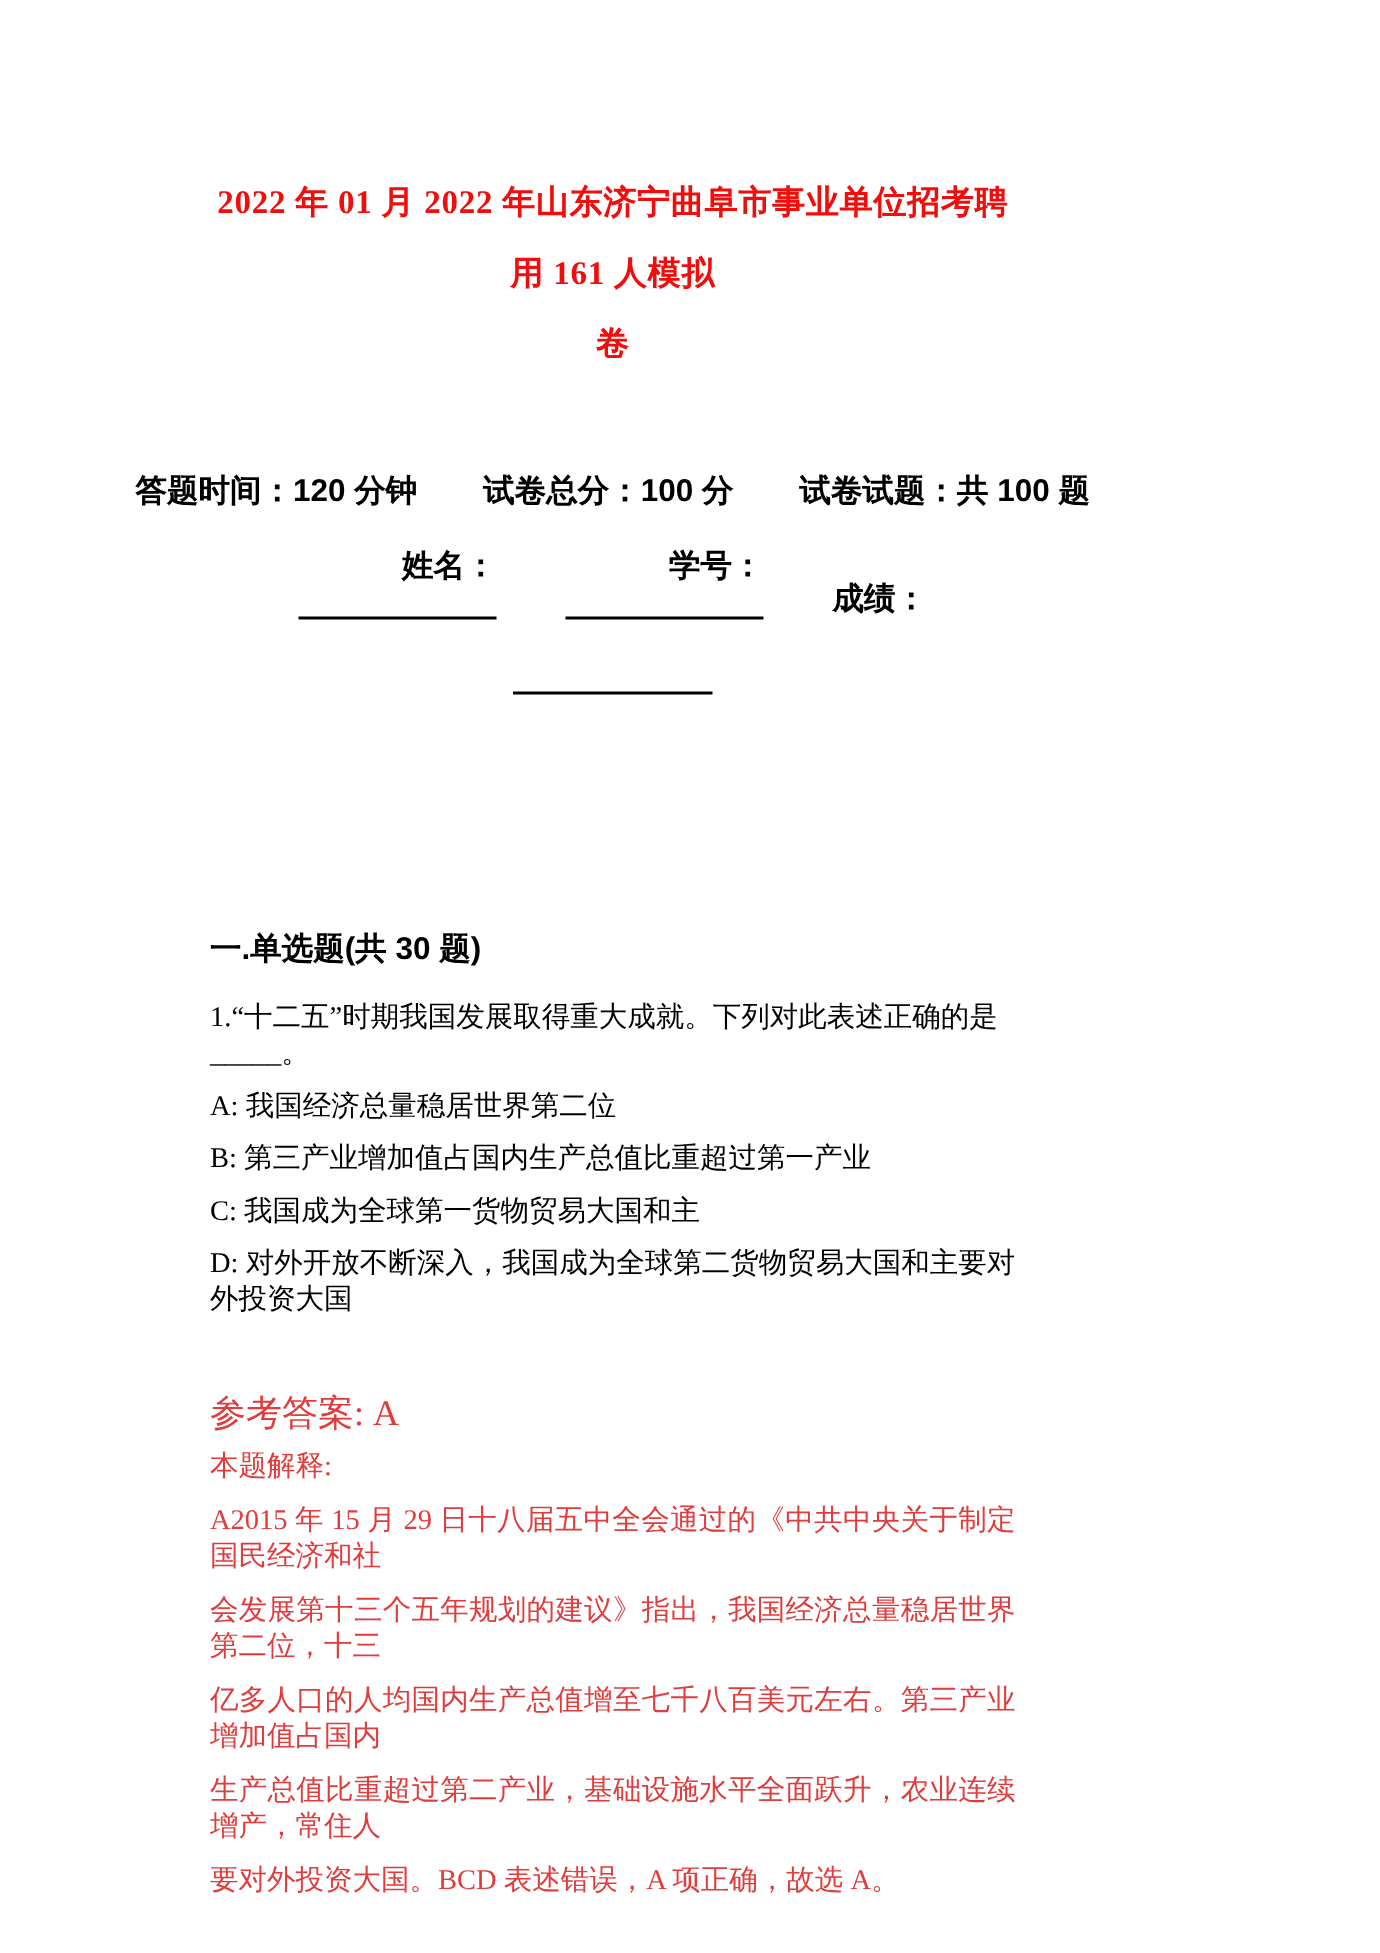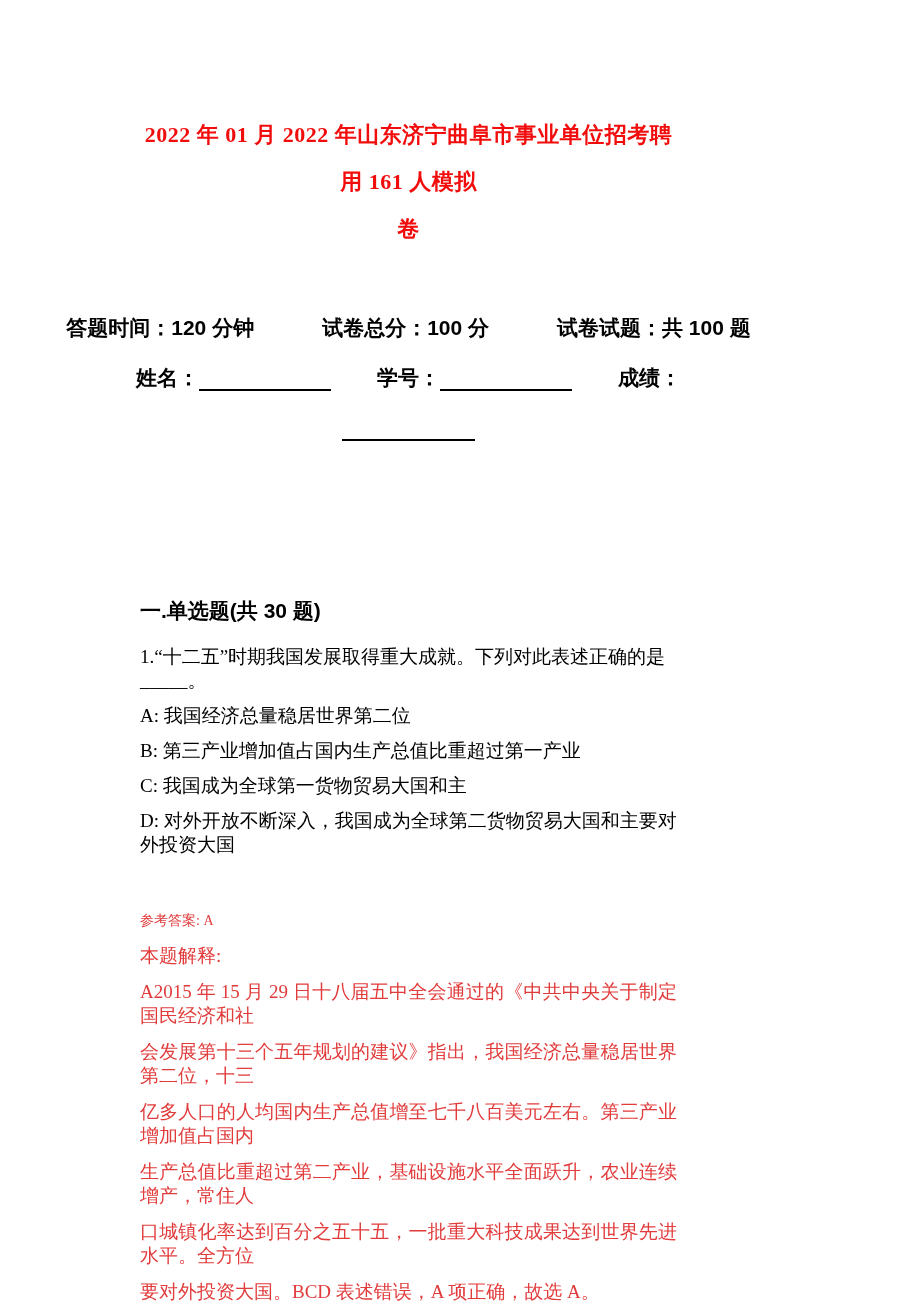--- a/index.html
+++ b/index.html
@@ -29,21 +29,21 @@
     line-height: 47px;
     color: #f20d0d;
     text-align: center;
     letter-spacing: 0.5px;
   }
   
   .meta-row {
     margin-top: 64px;
     display: flex;
     justify-content: center;
-    gap: 68px;
+    gap: 44px;
     font-family: "Liberation Sans", "DejaVu Sans", sans-serif;
     font-weight: 700;
     font-size: 21px;
     line-height: 24px;
     color: #000000;
     white-space: nowrap;
   }
   
   .fields-row {
     margin-top: 25px;
@@ -54,20 +54,21 @@
     font-family: "Liberation Sans", "DejaVu Sans", sans-serif;
     font-weight: 700;
     font-size: 21px;
     line-height: 26px;
     color: #000000;
     white-space: nowrap;
   }
   .field {
     display: flex;
     align-items: flex-end;
+    flex-direction: column;
   }
   .blank {
     display: inline-block;
     width: 132px;
     height: 20px;
     border-bottom: 2px solid #000000;
   }
   .score-blank-row {
     margin-top: 28px;
     height: 24px;
@@ -92,21 +93,21 @@
     line-height: 24px;
   }
   .option {
     margin-top: 11px;
     font-size: 19px;
     line-height: 24px;
   }
   
   .answer-line {
     margin-top: 52px;
-    font-size: 14px;
+    font-size: 24px;
     line-height: 24px;
     color: #e13b3b;
     font-family: Liberation Serif, serif;
   }
   .explain-label {
     margin-top: 11px;
     font-size: 19px;
     line-height: 24px;
     color: #e13b3b;
   }
@@ -162,16 +163,15 @@
   <div class="option">D: 对外开放不断深入，我国成为全球第二货物贸易大国和主要对外投资大国</div>
 
   <div class="answer-line">参考答案: A</div>
 
   <div class="explain-label">本题解释:</div>
 
   <div class="exp-line">A2015 年 15 月 29 日十八届五中全会通过的《中共中央关于制定国民经济和社</div>
   <div class="exp-line">会发展第十三个五年规划的建议》指出，我国经济总量稳居世界第二位，十三</div>
   <div class="exp-line">亿多人口的人均国内生产总值增至七千八百美元左右。第三产业增加值占国内</div>
   <div class="exp-line">生产总值比重超过第二产业，基础设施水平全面跃升，农业连续增产，常住人</div>
-  <div class="exp-line">口城镇化率达到百分之五十五，一批重大科技成果达到世界先进水平。全方位</div>
   <div class="exp-line">要对外投资大国。BCD 表述错误，A 项正确，故选 A。</div>
 
 </div>
 
 </body></html>

